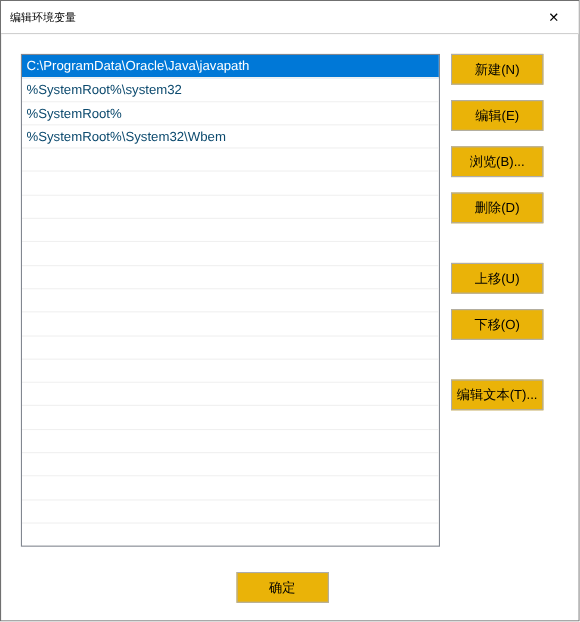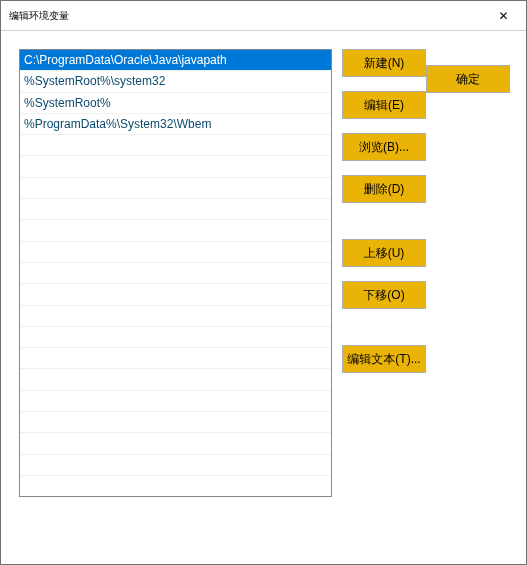--- a/index.html
+++ b/index.html
@@ -36,23 +36,23 @@
   .close-btn {
     width: 45px;
     height: 29px;
     display: flex;
     align-items: center;
     justify-content: center;
     color: #000;
   }
   .client {
     flex: 1 1 auto;
-    padding: 18px 16px 16px 18px;
+    padding: 18px 32px 16px 18px;
     display: flex;
-    flex-direction: row;
+    flex-direction: column;
   }
   .main-row {
     flex: 1 1 auto;
     display: flex;
     gap: 10px;
     min-height: 0;
   }
   .listbox {
     flex: 1 1 auto;
     border: 1px solid #828790;
@@ -115,21 +115,21 @@
       <span>✕</span>
     </div>
   </div>
 
   <div class="client">
     <div class="main-row">
       <div class="listbox" id="listbox">
           <div class="list-row selected">C:\ProgramData\Oracle\Java\javapath</div>
           <div class="list-row">%SystemRoot%\system32</div>
           <div class="list-row">%SystemRoot%</div>
-          <div class="list-row">%ProgramData%\System32\Wbem</div>
+          <div class="list-row">%SystemRoot%\System32\Wbem</div>
           <div class="list-row"></div>
           <div class="list-row"></div>
           <div class="list-row"></div>
           <div class="list-row"></div>
           <div class="list-row"></div>
           <div class="list-row"></div>
           <div class="list-row"></div>
           <div class="list-row"></div>
           <div class="list-row"></div>
           <div class="list-row"></div>

